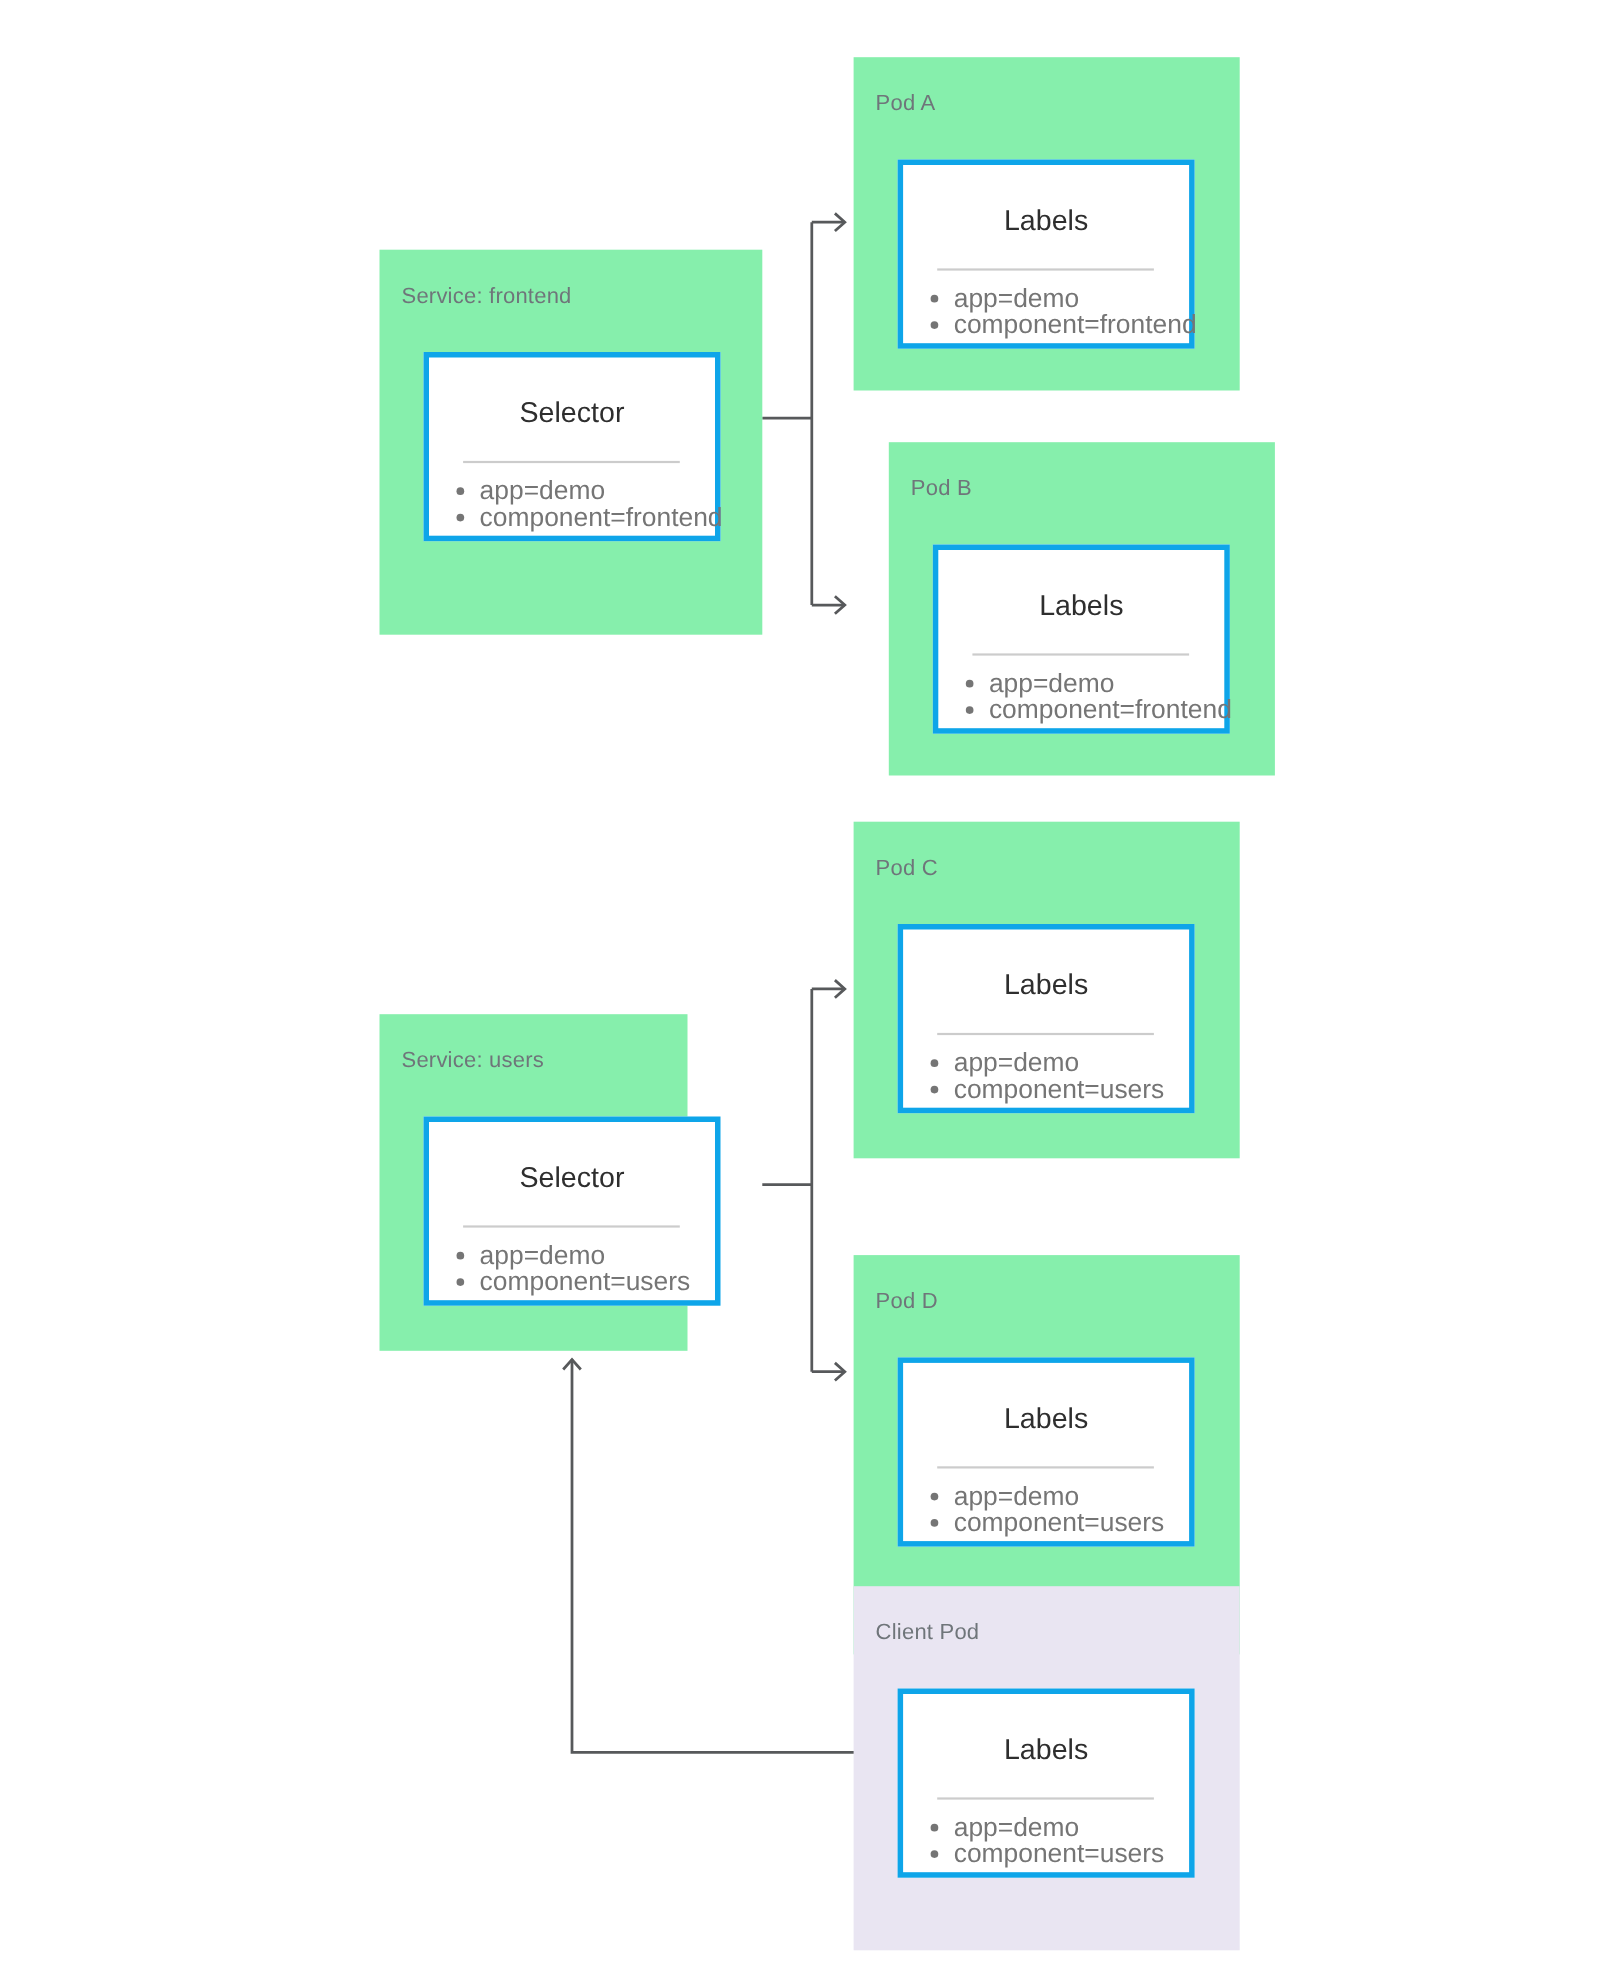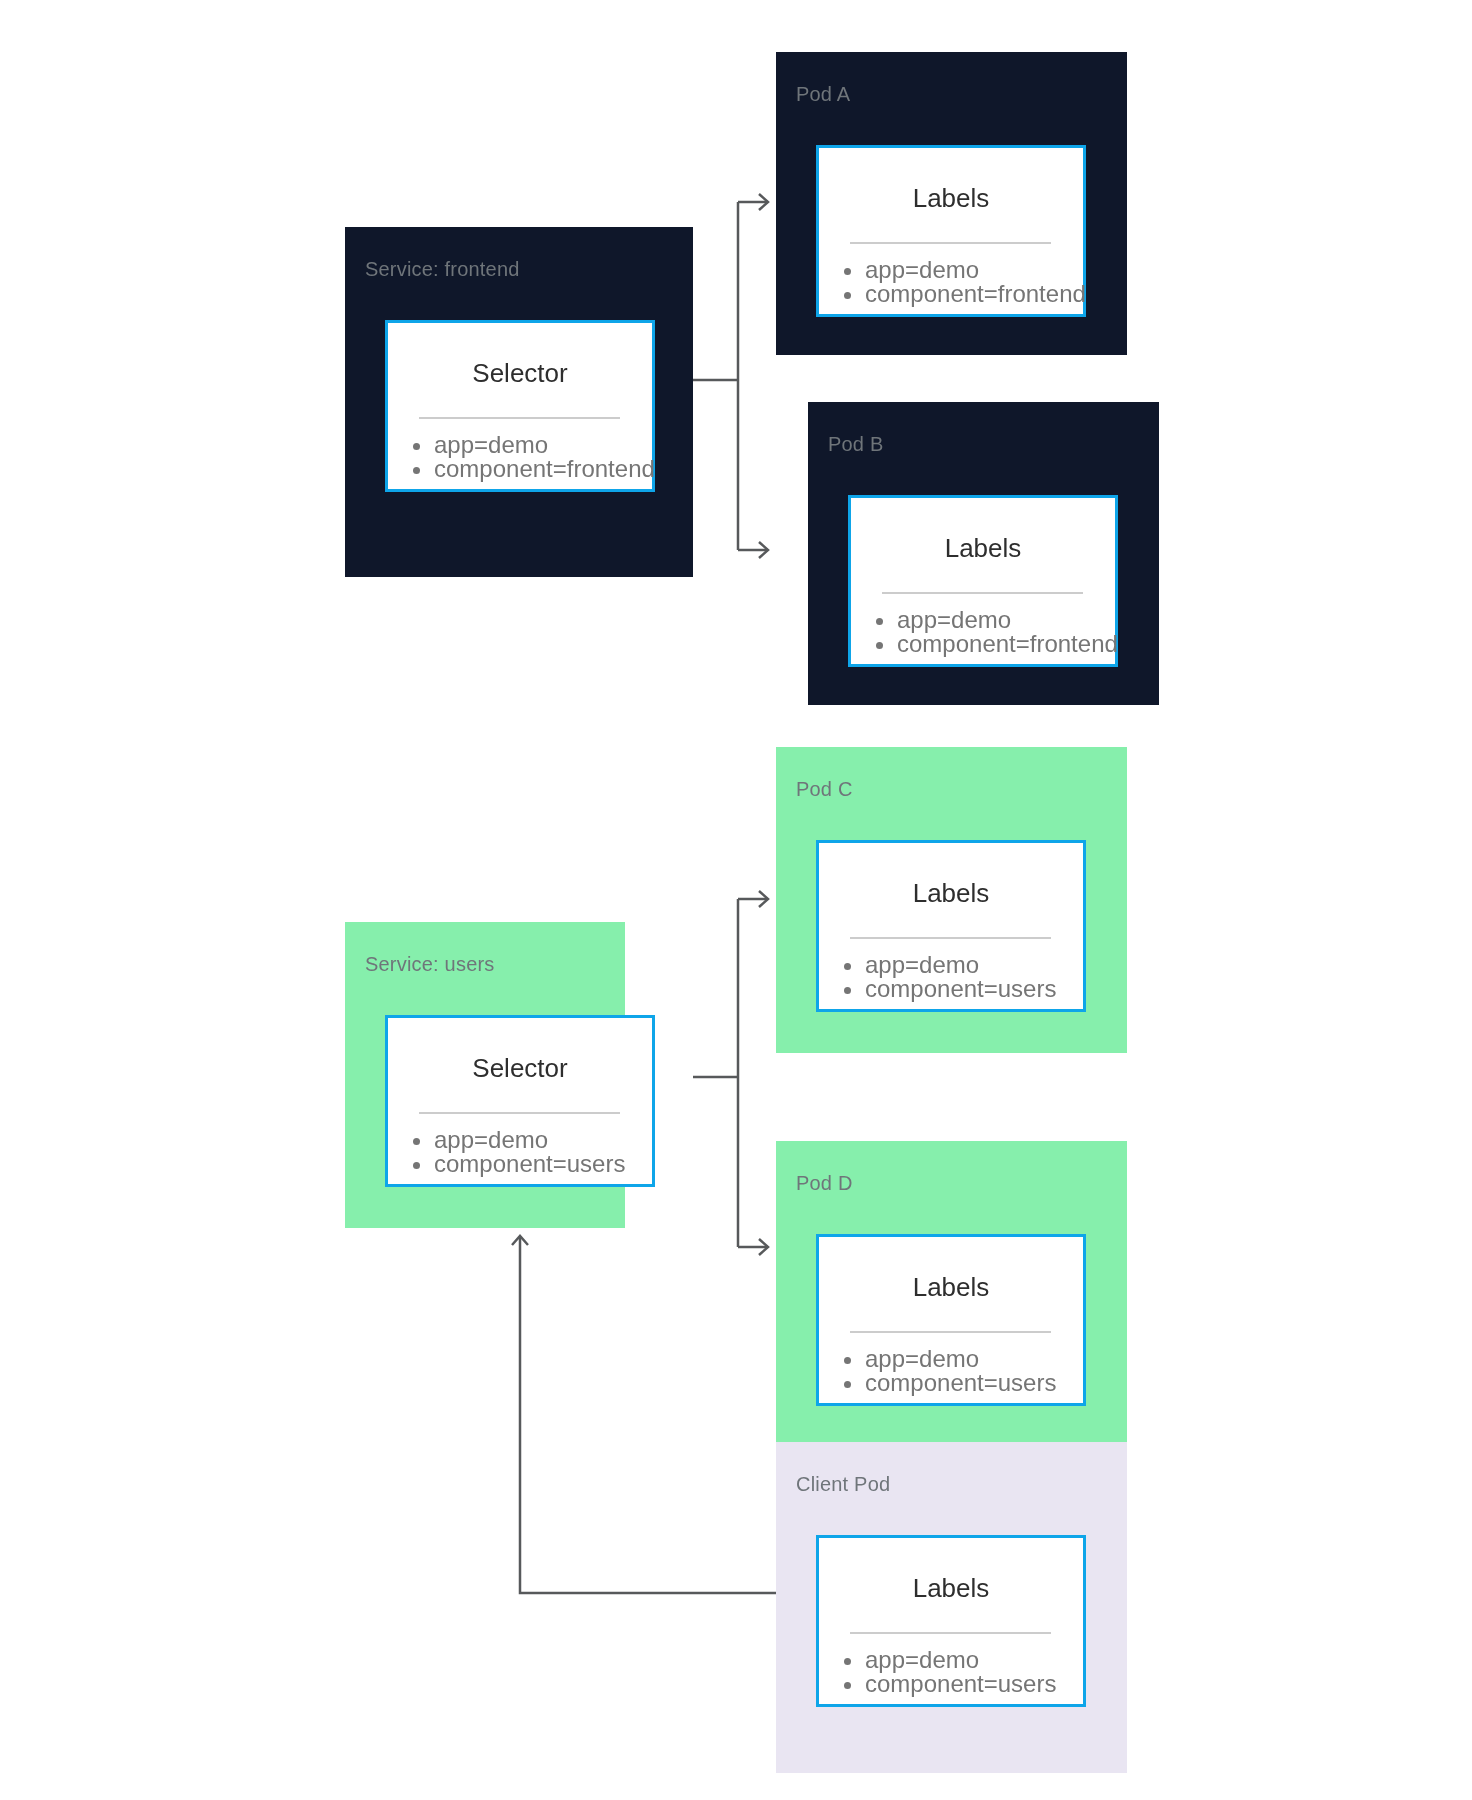--- a/index.html
+++ b/index.html
@@ -11,21 +11,21 @@
   .canvas {
     position: relative;
     width: 1472px;
     height: 1800px;
     background: #ffffff;
     overflow: hidden;
   }
 
   
   .node { position: absolute; }
-  .theme-blue   { background: #0f172a; }
+  .theme-blue   { background: #86efac; }
   .theme-green  { background: #86efac; }
   .theme-purple { background: #e9e5f2; }
 
   .node-label {
     position: absolute;
     left: 20px;
     top: 32px;
     font-size: 20px;
     line-height: 21px;
     color: #6f757a;
@@ -35,21 +35,21 @@
 
   
   .card {
     position: absolute;
     left: 40px;
     top: 93px;
     width: 270px;
     height: 172px;
     box-sizing: border-box;
     background: #ffffff;
-    border: 3px solid #0ea5e9;
+    border: 5px solid #0ea5e9;
   }
   .card-title {
     position: absolute;
     top: 37px;
     left: 0;
     right: 0;
     text-align: center;
     font-size: 26px;
     line-height: 26px;
     color: #2e2e2e;

